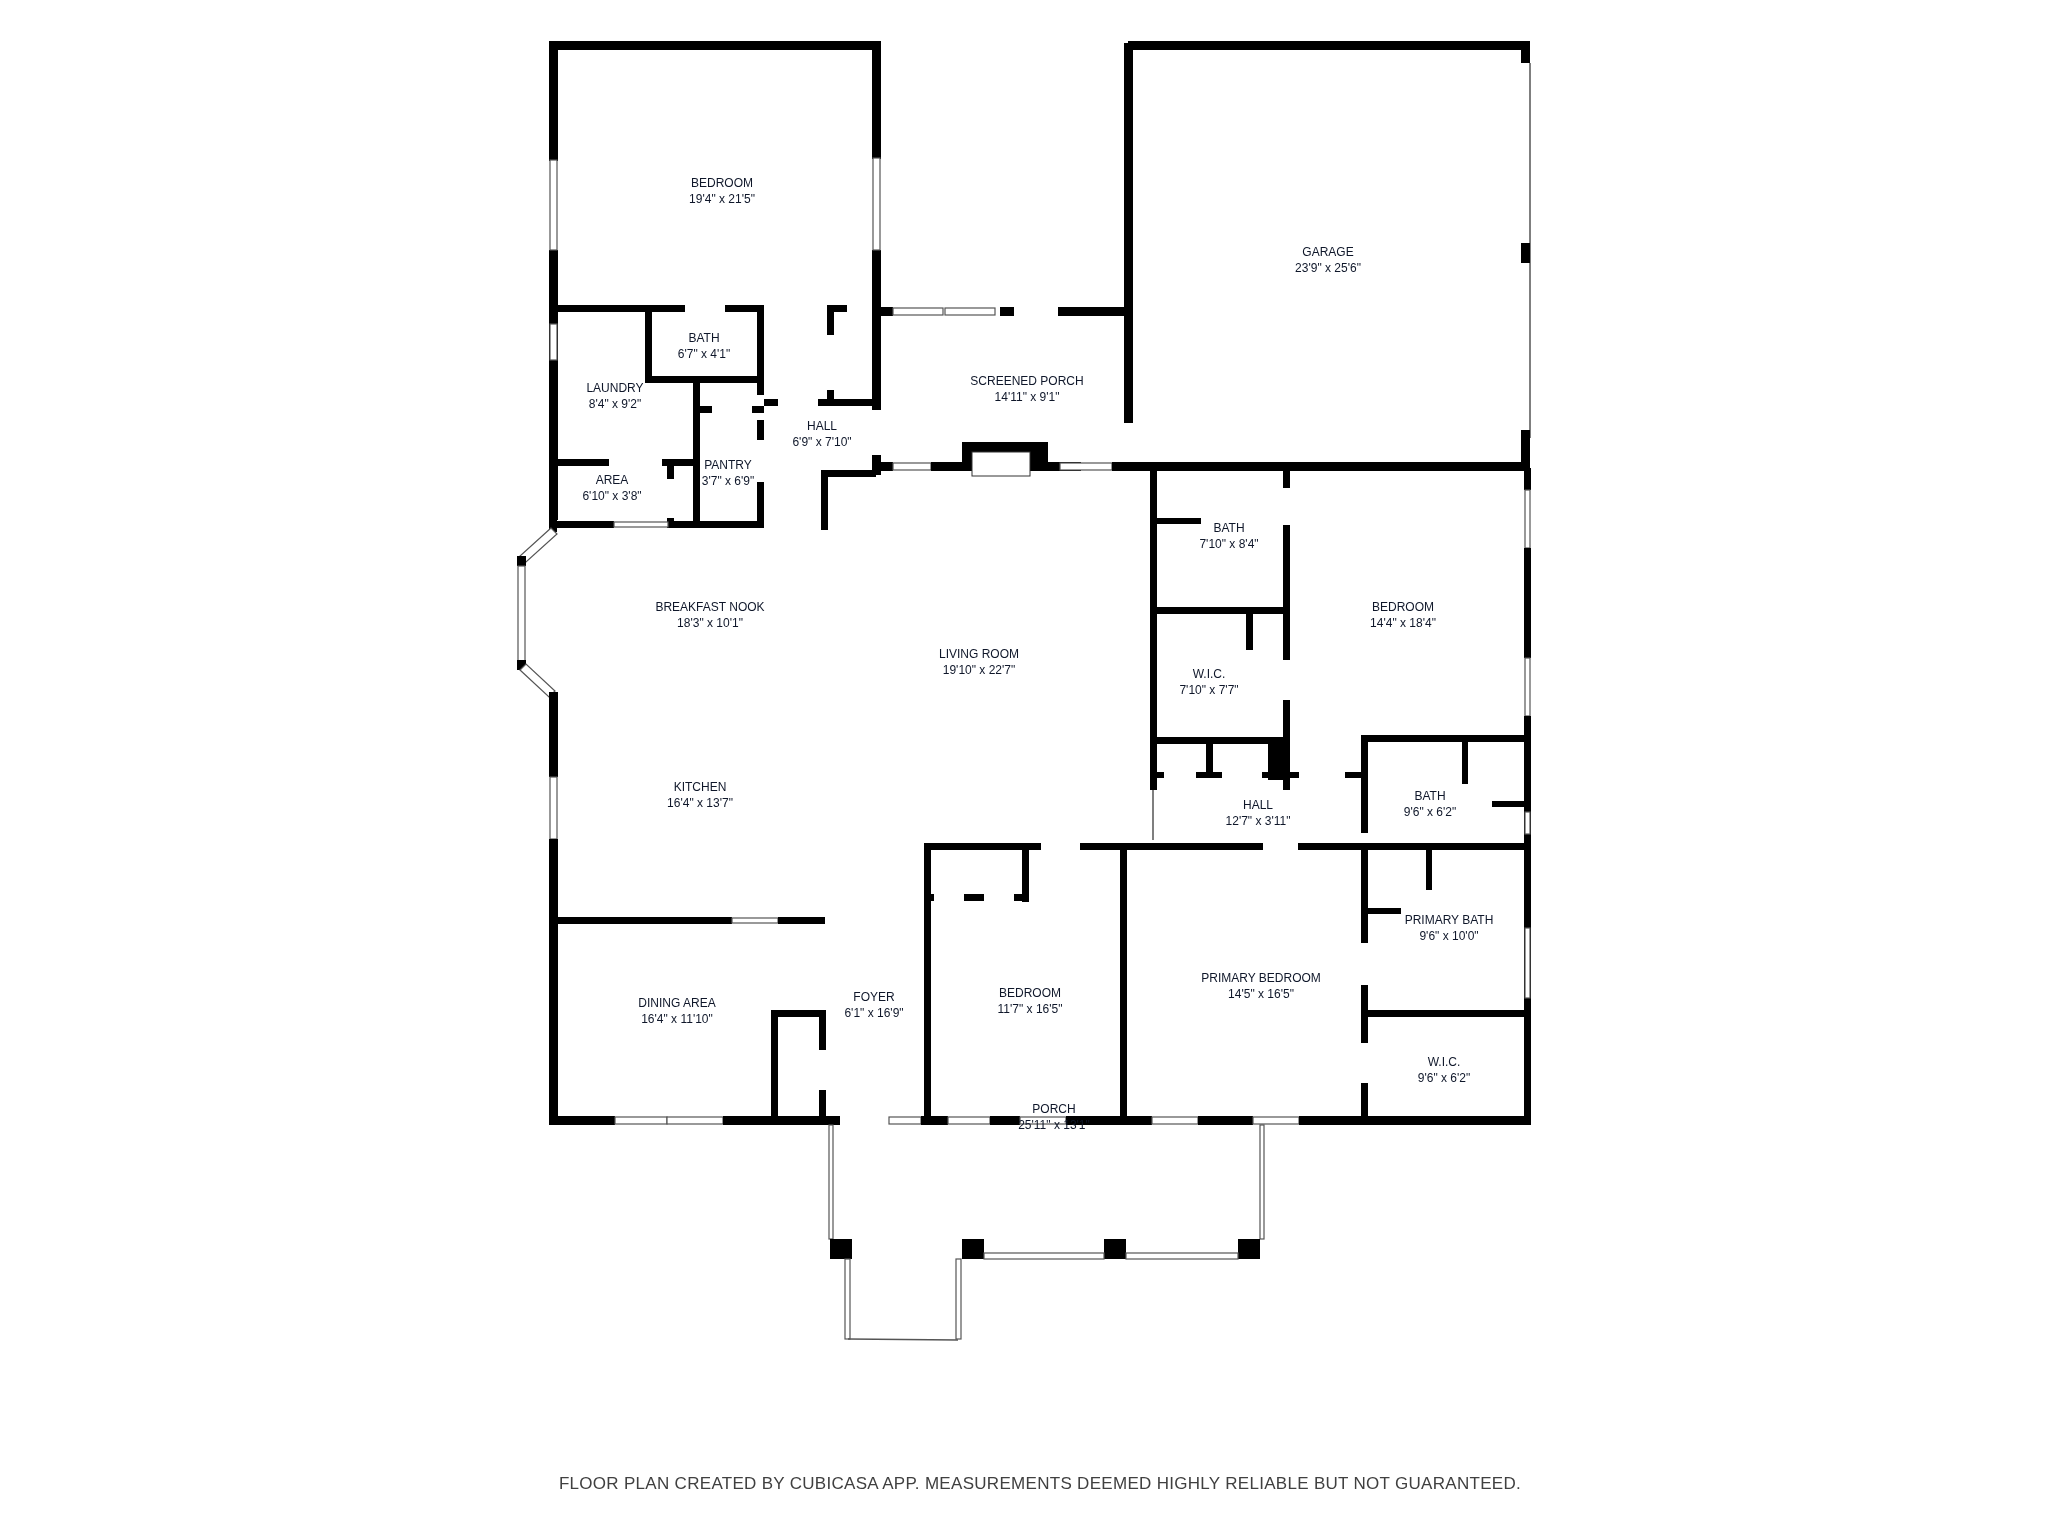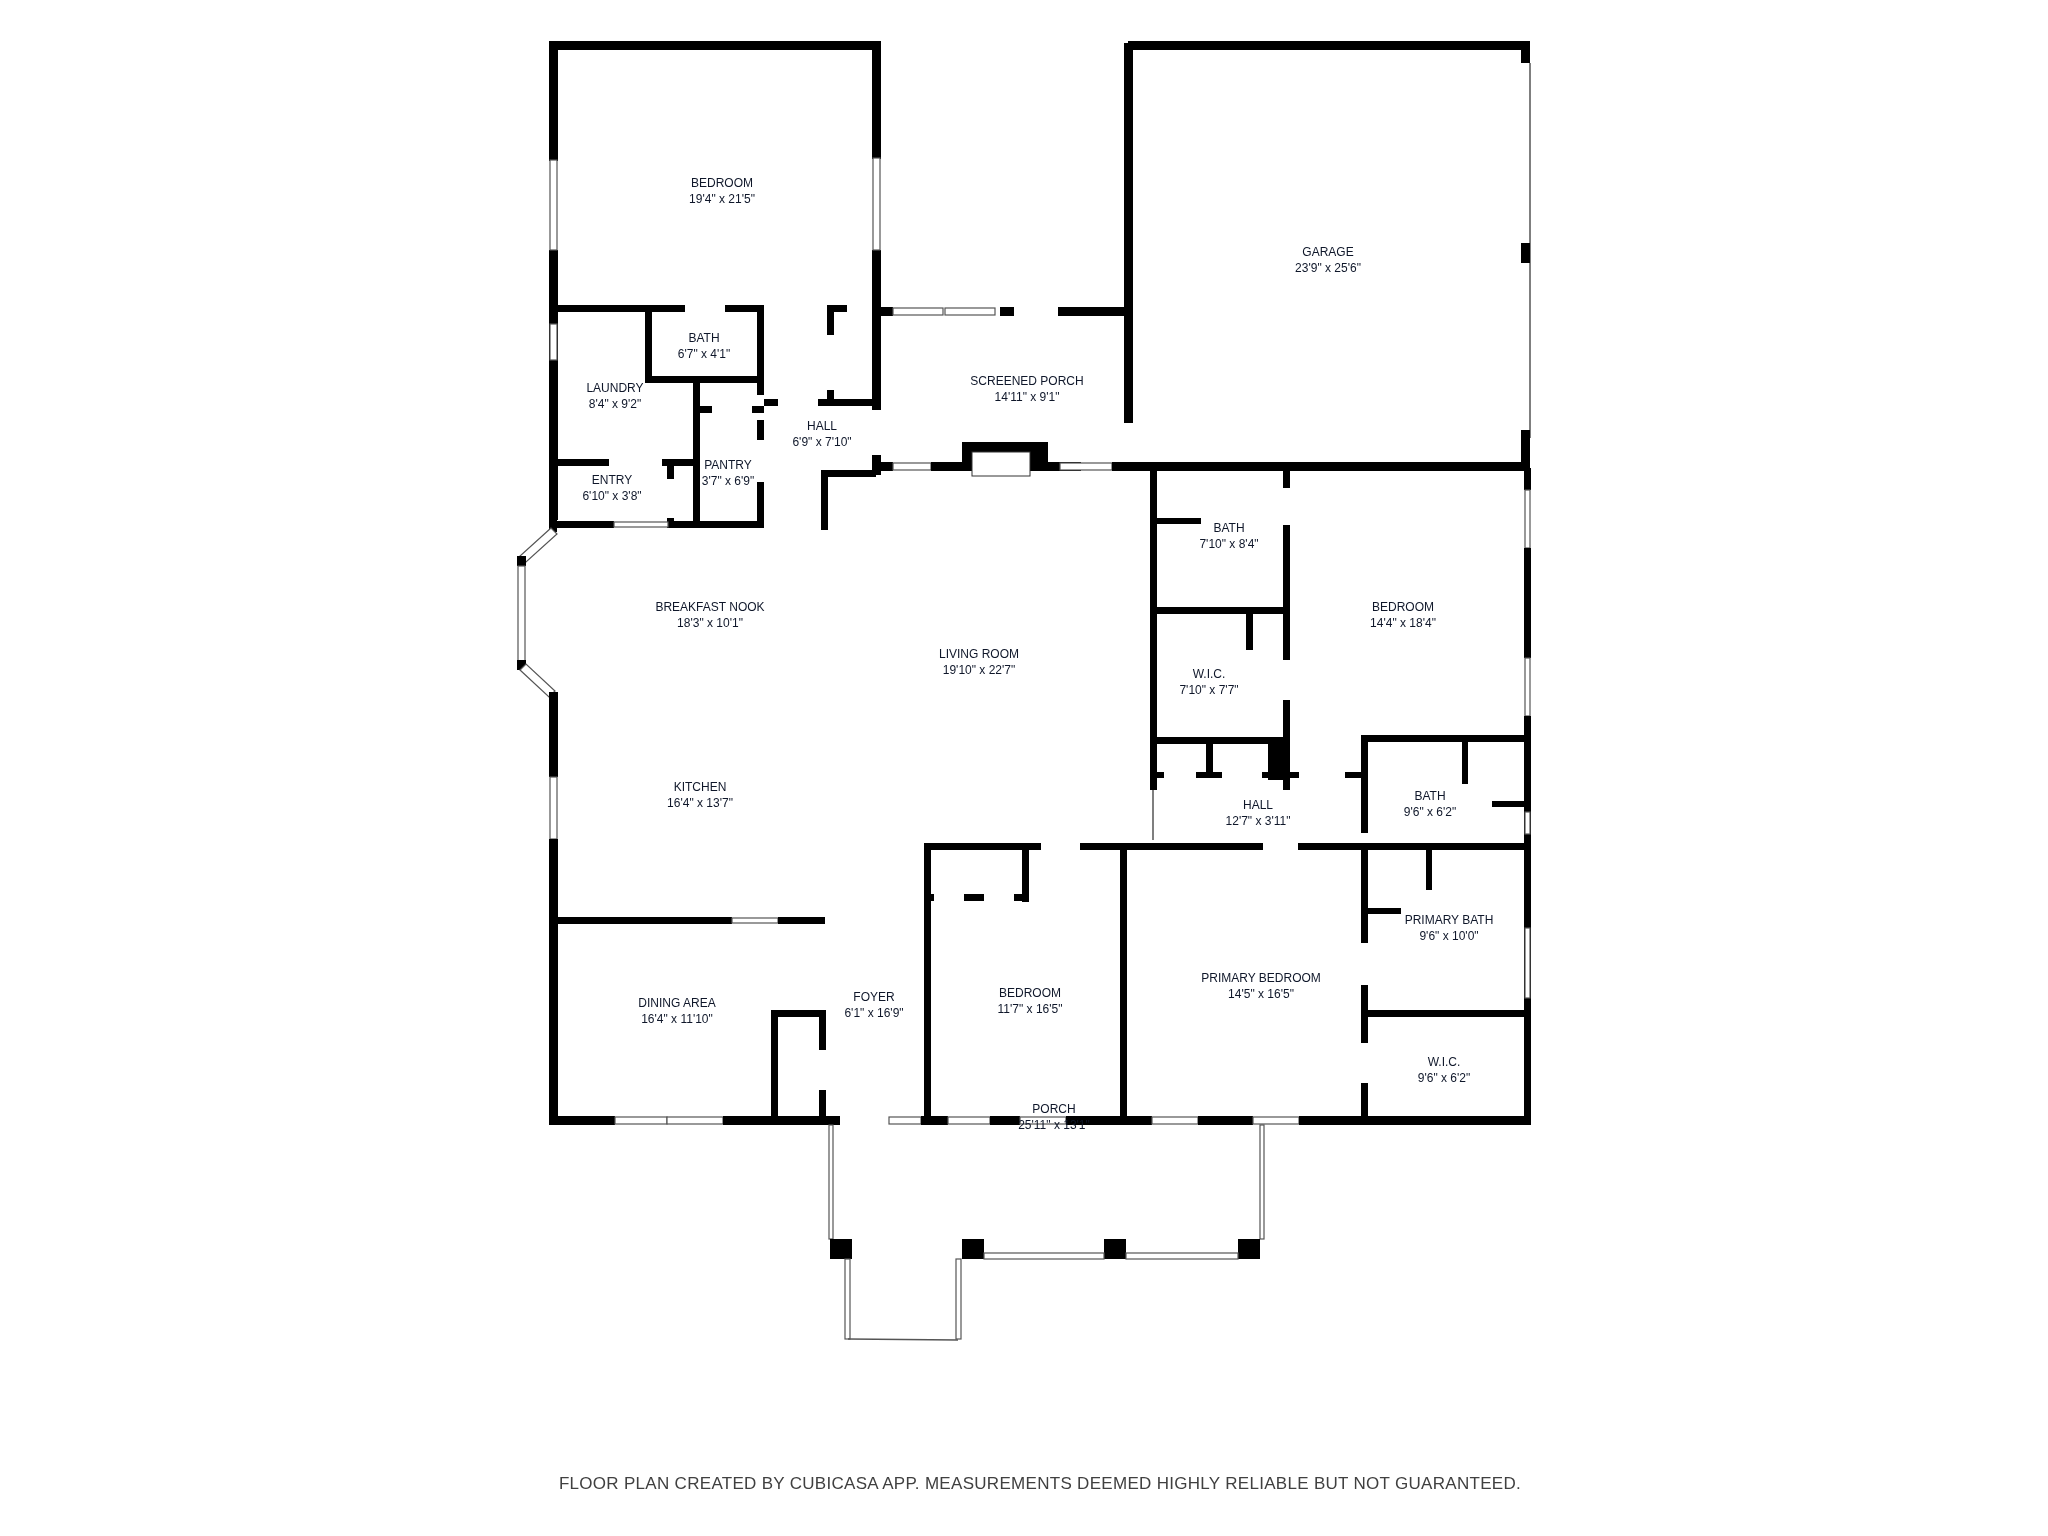--- a/index.html
+++ b/index.html
@@ -205,21 +205,21 @@
     </div>
     <div class="room-label" style="left: 1027px; top: 389px;">
       <span class="nm">SCREENED PORCH</span>
       <span class="dim">14'11" x 9'1"</span>
     </div>
     <div class="room-label" style="left: 822px; top: 434px;">
       <span class="nm">HALL</span>
       <span class="dim">6'9" x 7'10"</span>
     </div>
     <div class="room-label" style="left: 612px; top: 488px;">
-      <span class="nm">ENTRY</span>
+      <span class="nm">AREA</span>
       <span class="dim">6'10" x 3'8"</span>
     </div>
     <div class="room-label" style="left: 728px; top: 473px;">
       <span class="nm">PANTRY</span>
       <span class="dim">3'7" x 6'9"</span>
     </div>
     <div class="room-label" style="left: 1229px; top: 536px;">
       <span class="nm">BATH</span>
       <span class="dim">7'10" x 8'4"</span>
     </div>

